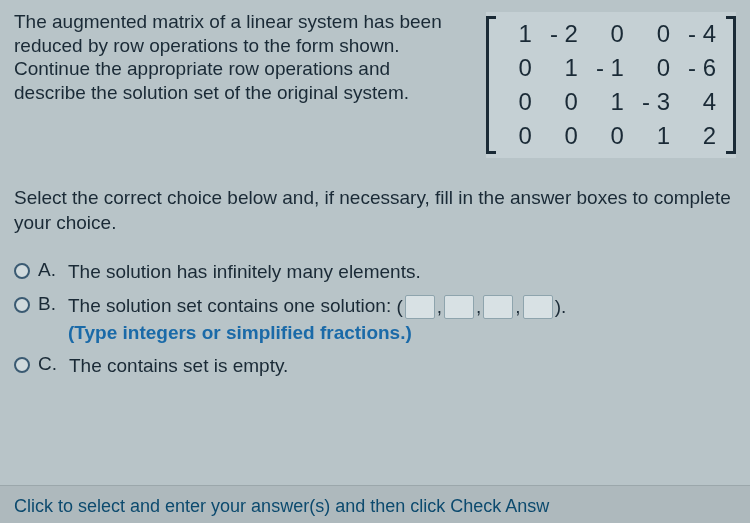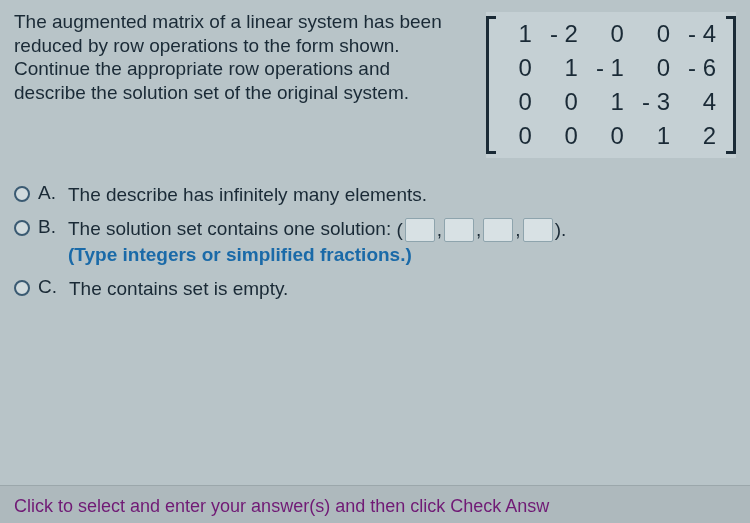--- a/index.html
+++ b/index.html
@@ -115,21 +115,21 @@
   }
   .bottom-bar {
     position: absolute;
     bottom: 0;
     left: 0;
     right: 0;
     background: #aeb9bd;
     border-top: 1px solid #9ba7ab;
     padding: 10px 14px 6px 14px;
     font-size: 18px;
-    color: #701a75;
+    color: #0c4a6e;
   }
 </style>
 </head>
 <body>
 
 <div class="content">
   <div class="top-row">
     <div class="question-text">The augmented matrix of a linear system has been reduced by row operations to the form shown. Continue the appropriate row operations and describe the solution set of the original system.</div>
 
     <div class="matrix-wrap">
@@ -156,26 +156,27 @@
         <span class="cell">0</span>
         <span class="cell">0</span>
         <span class="cell">0</span>
         <span class="cell">1</span>
         <span class="cell">2</span>
       </div>
       <div class="bracket-right"></div>
     </div>
   </div>
 
+  <div class="instruction">Select the correct choice below and, if necessary, fill in the answer boxes to complete your choice.</div>
 
   <div class="choices">
     <div class="choice">
       <span class="radio"></span>
       <span class="choice-letter">A.</span>
-      <span class="choice-body">The describe has infinitely many elements.</span>
+      <span class="choice-body">The solution has infinitely many elements.</span>
     </div>
 
     <div class="choice">
       <span class="radio"></span>
       <span class="choice-letter">B.</span>
       <span class="choice-body">
         <span>The solution set contains one solution:</span>
         <span class="answer-tuple">
           (<span class="answer-box"></span>,<span class="answer-box"></span>,<span class="answer-box"></span>,<span class="answer-box"></span>).
         </span><br>

